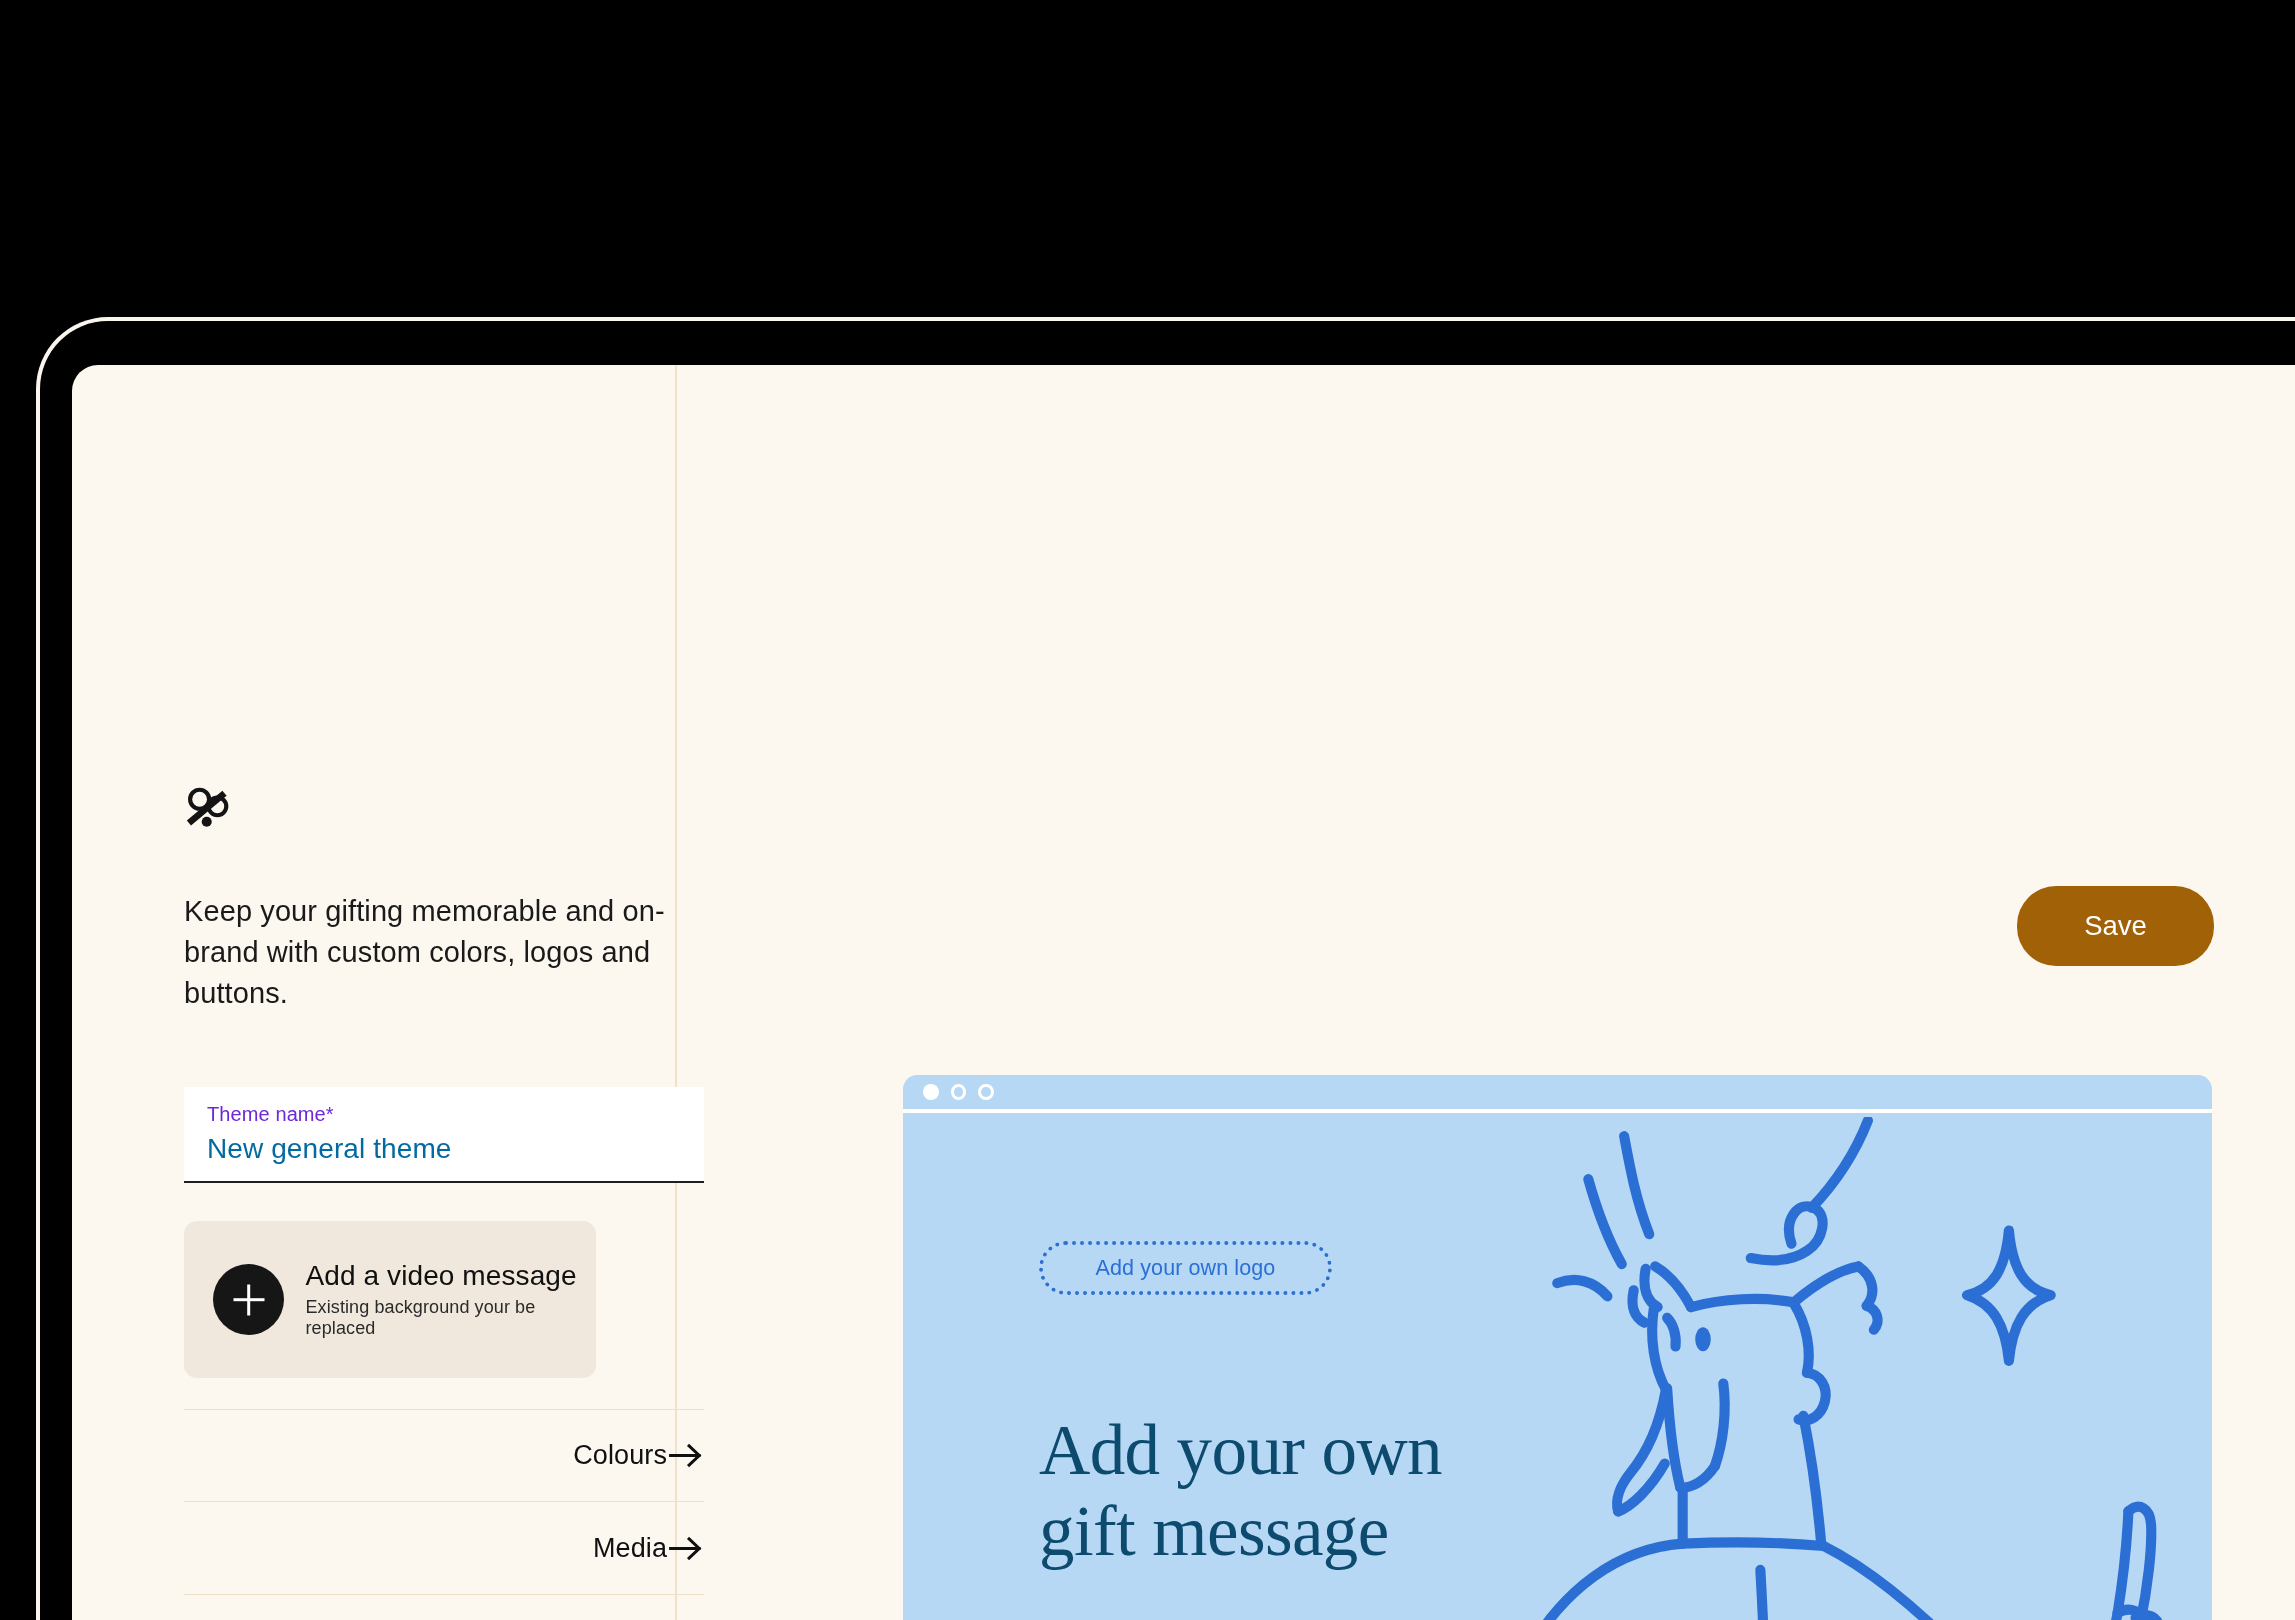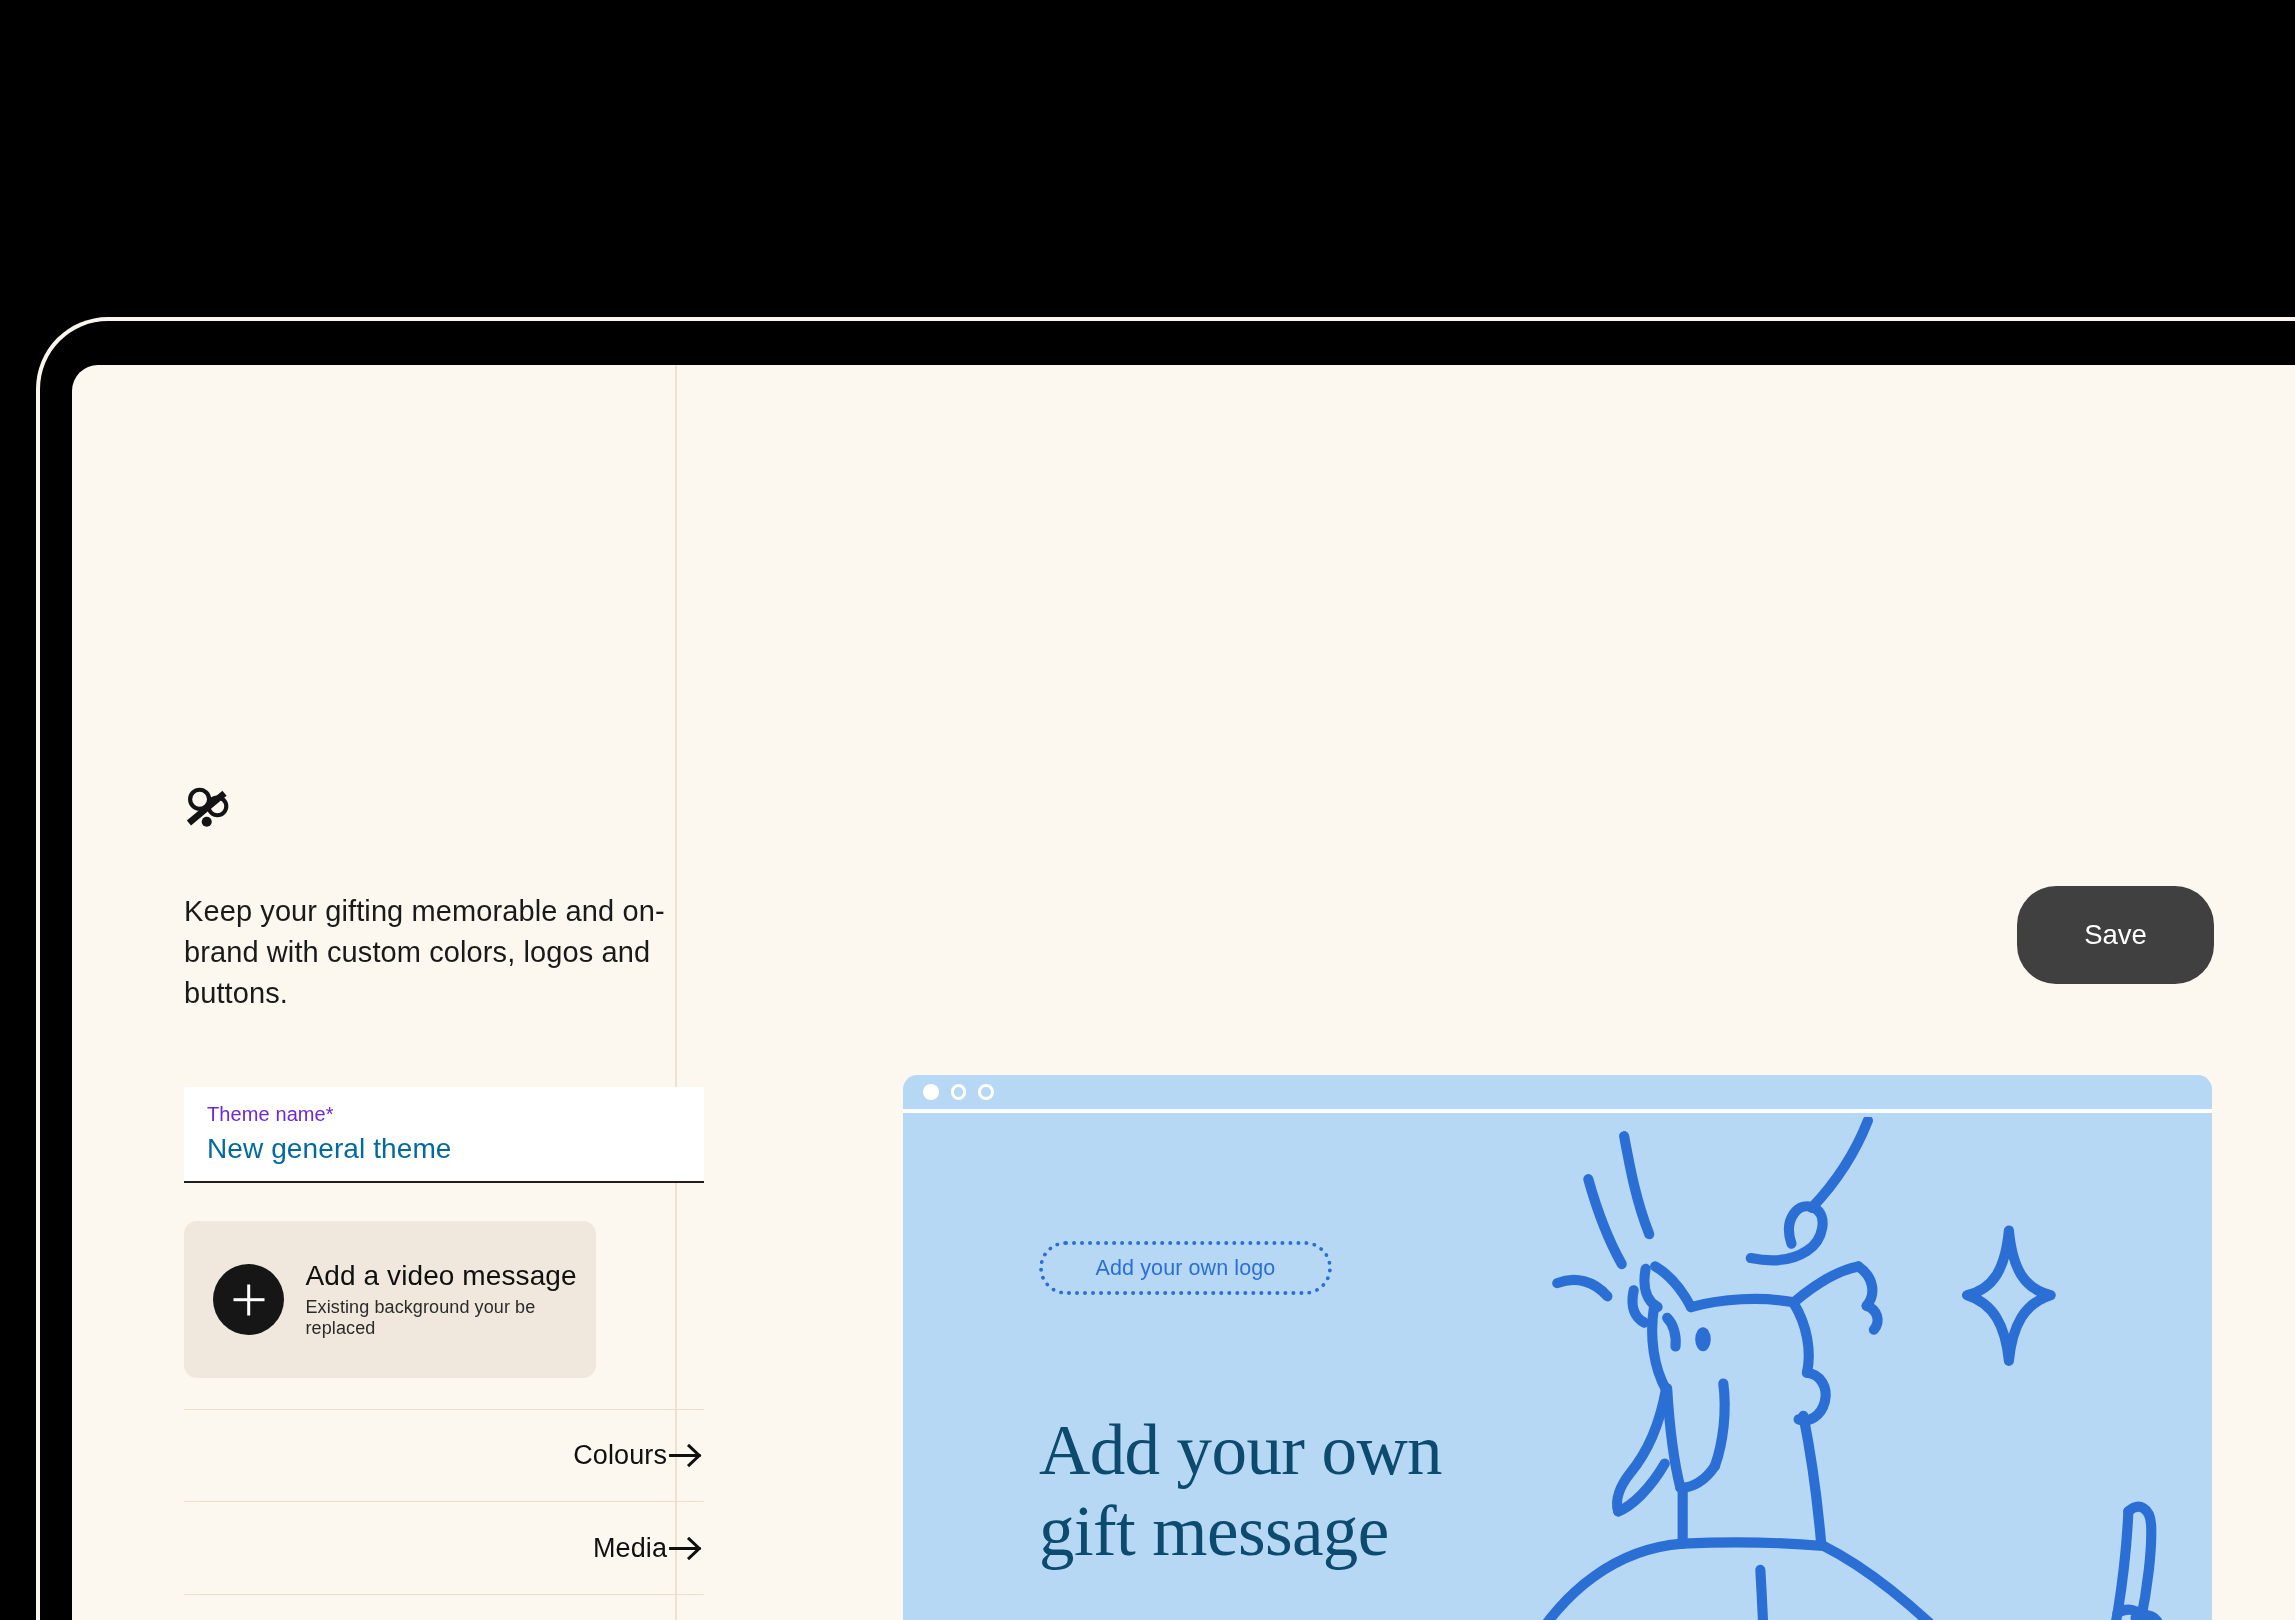--- a/index.html
+++ b/index.html
@@ -104,22 +104,22 @@
   }
   #preview-select .plabel { font-size: 18px; color: #4C4C4C; letter-spacing: 0.1px; }
   #preview-select .pvalue { font-size: 29px; color: #101010; margin-top: 7.2px; letter-spacing: 0.1px; }
   #preview-select .down-arrow {
     position: absolute; right: 29px; bottom: 24px;
     width: 36px; height: 36px;
   }
 
   #save-button {
     position: absolute; left: 1945px; top: 521px;
-    width: 197px; height: 98px; border-radius: 39px;
-    background: #404040;
+    width: 197px; height: 80px; border-radius: 39px;
+    background: #a16207;
     display: flex; align-items: center; justify-content: center;
     color: #FFFFFF; font-size: 27.5px; cursor: pointer;
   }
 
   
   #preview-card {
     position: absolute; left: 831px; top: 710px;
     width: 1309px; height: 777px;
     border-radius: 14.3px 14.3px 0 0;
     overflow: hidden;

